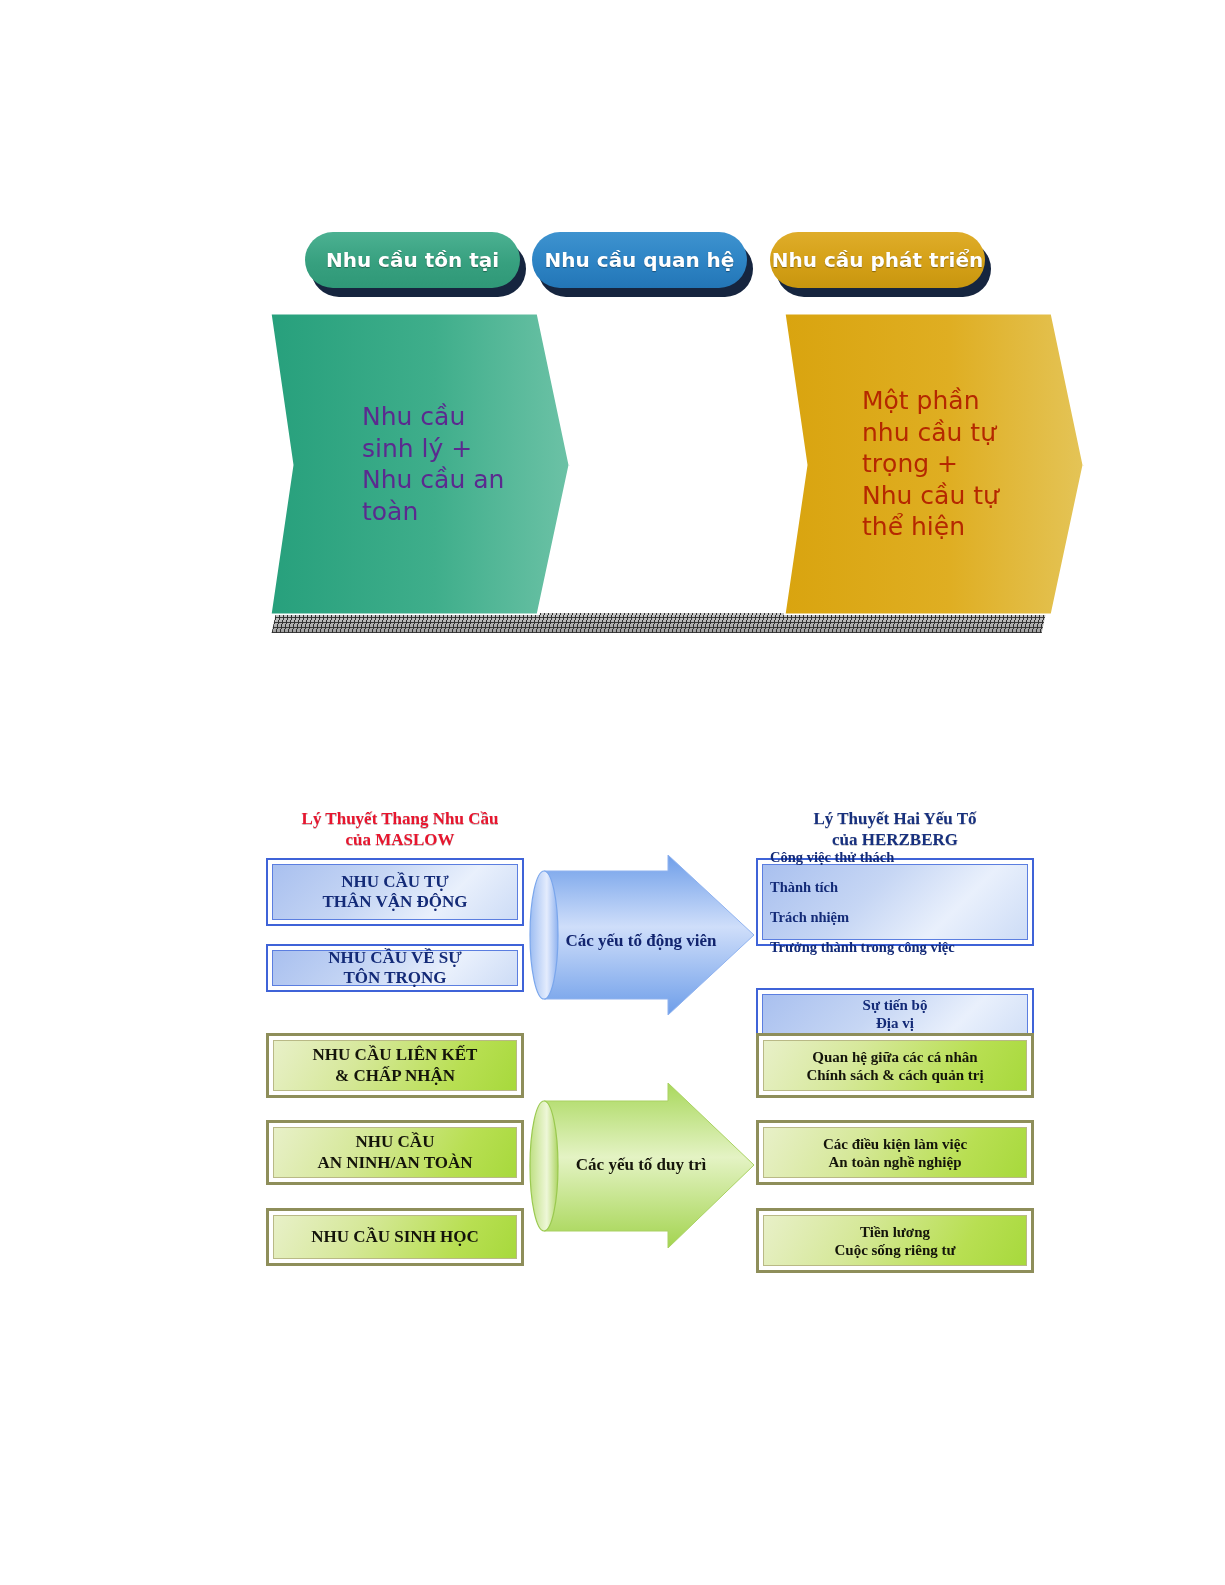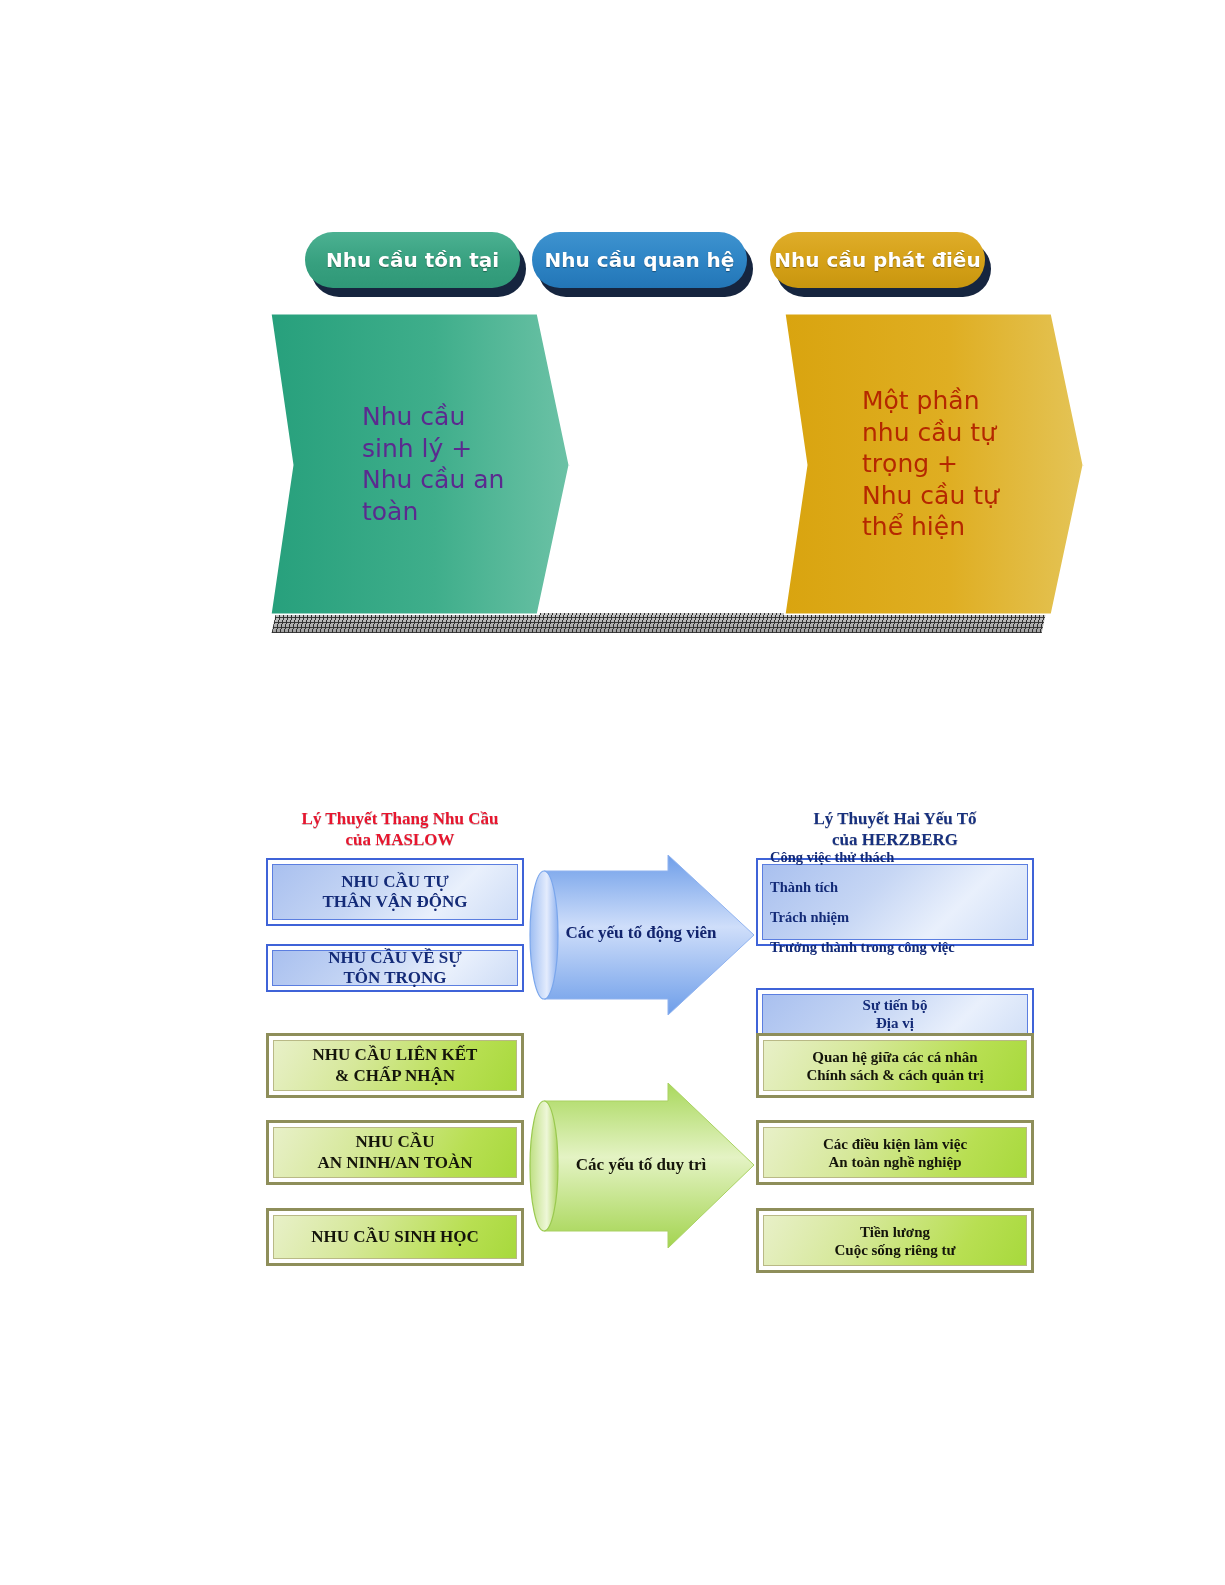--- a/index.html
+++ b/index.html
@@ -88,21 +88,21 @@
   <div class="pill-wrap" style="left:532px;top:232px;width:215px;height:56px;">
     <div class="pill-shadow"></div>
     <div class="pill blue">
       <span>Nhu cầu quan hệ</span>
     </div>
   </div>
 
   <div class="pill-wrap" style="left:770px;top:232px;width:215px;height:56px;">
     <div class="pill-shadow"></div>
     <div class="pill gold">
-      <span>Nhu cầu phát điều</span>
+      <span>Nhu cầu phát triển</span>
     </div>
   </div>
 </div>
 
 <div id="chevron-band">
 
   <div class="hatch-base"></div>
 
   <div class="chev" style="left:0px;width:300px;">
     <svg width="300" height="302" viewBox="0 0 300 302">
@@ -197,21 +197,21 @@
         </linearGradient>
         <linearGradient id="aBlueCap" x1="0" y1="0" x2="1" y2="0">
           <stop offset="0%" stop-color="#9dbdf2"></stop>
           <stop offset="60%" stop-color="#e4ecfd"></stop>
           <stop offset="100%" stop-color="#8fb2ef"></stop>
         </linearGradient>
       </defs>
       <polygon points="16,16 140,16 140,0 226,80 140,160 140,144 16,144" fill="url(#aBlue)" stroke="#8fb2ef" stroke-width="1"></polygon>
       <ellipse cx="16" cy="80" rx="14" ry="64" fill="url(#aBlueCap)" stroke="#7aa6ec" stroke-width="1.2"></ellipse>
     </svg>
-    <div class="label" style="top:68px;">Các yếu tố động viên</div>
+    <div class="label" style="top:76px;">Các yếu tố động viên</div>
   </div>
 
   <div class="arrow green" style="left:528px;top:283px;width:226px;height:165px;">
     <svg width="226" height="165" viewBox="0 0 226 165">
       <defs>
         <linearGradient id="aGreen" x1="0" y1="0" x2="0" y2="1">
           <stop offset="0%" stop-color="#a9d85c"></stop>
           <stop offset="45%" stop-color="#e4f3c4"></stop>
           <stop offset="100%" stop-color="#a3d44f"></stop>
         </linearGradient>

